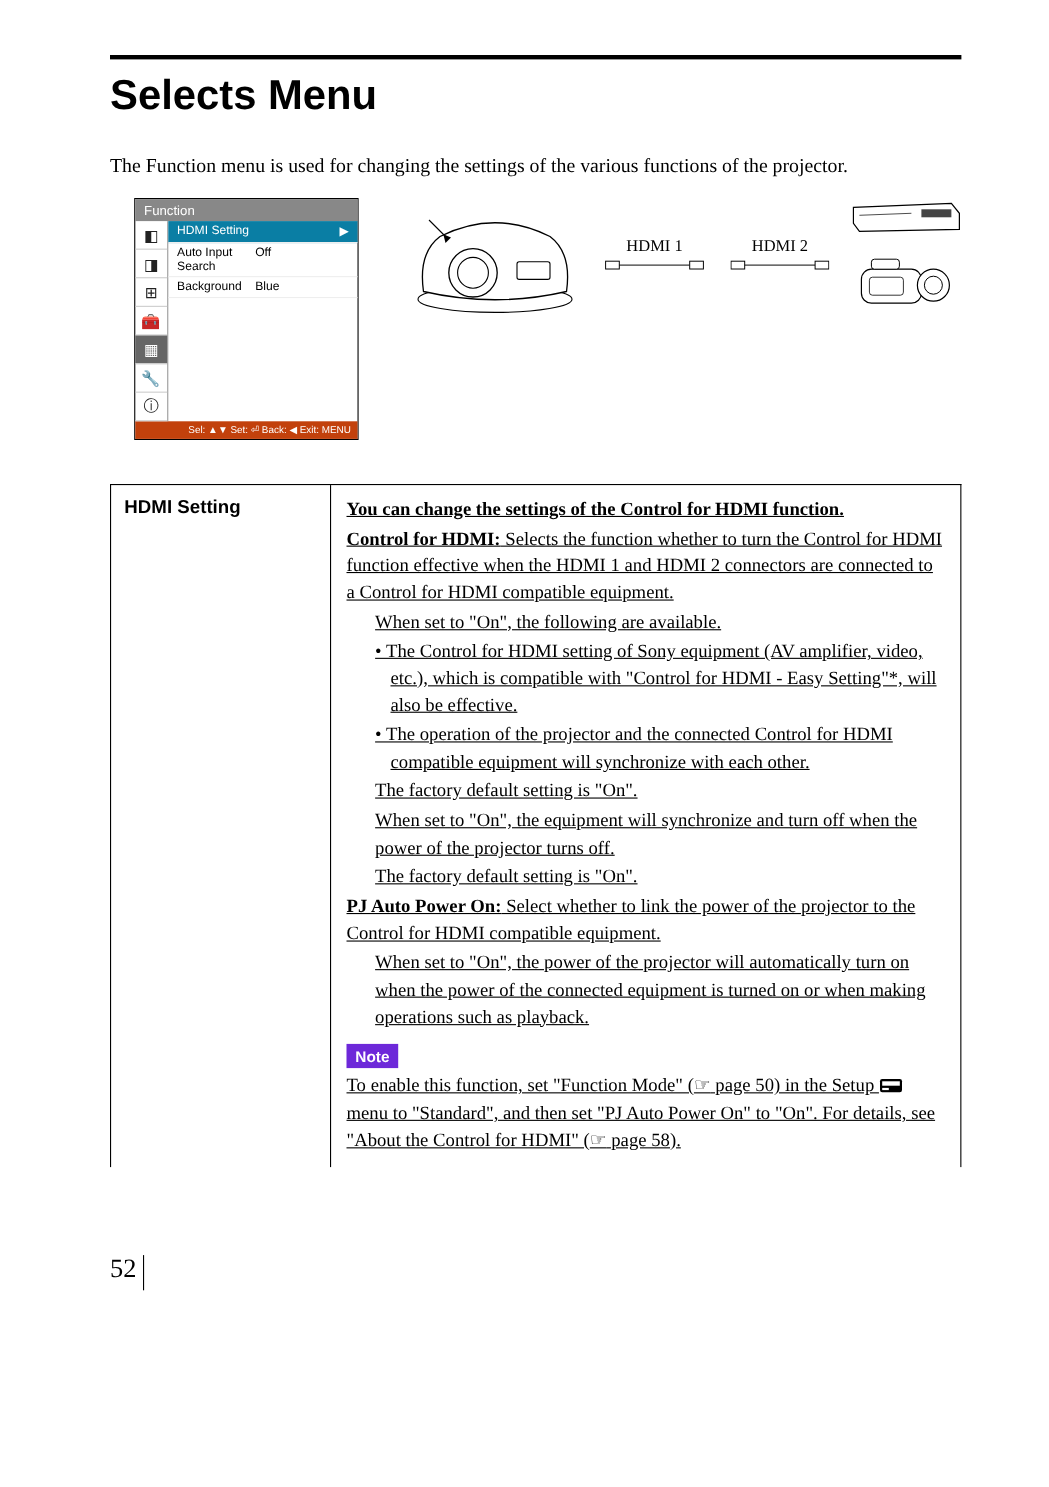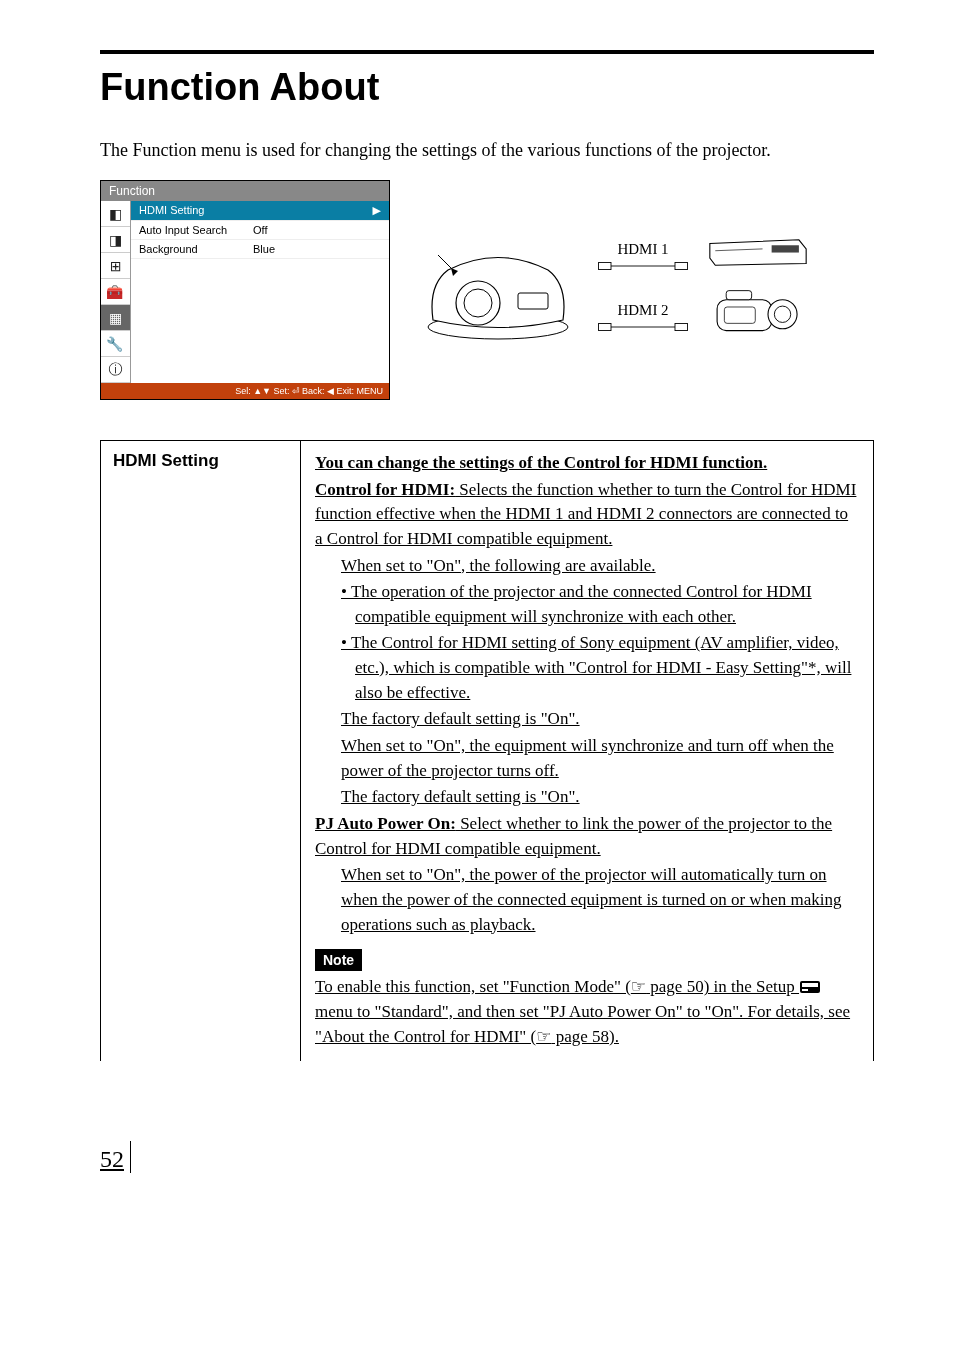--- a/index.html
+++ b/index.html
@@ -21,23 +21,24 @@
     font-size: 38px;
     margin-bottom: 28px;
   }
   .intro {
     font-size: 18px;
     line-height: 1.5;
     margin-bottom: 16px;
   }
   .figures-row {
     display: flex;
-    align-items: center;
-    gap: 28px;
+    align-items: flex-start;
+    gap: 44px;
     margin-bottom: 40px;
+    margin-left: 22px;
   }
   .menu-screenshot {
     width: 290px;
     border: 1px solid #000;
     font-family: Arial, Helvetica, sans-serif;
     font-size: 11px;
     background: #fff;
   }
   .menu-titlebar {
     background: #888;
@@ -88,21 +89,21 @@
   }
   .diagram {
     flex: 1;
     display: flex;
     align-items: center;
     gap: 20px;
   }
   .projector-svg { width: 160px; }
   .hdmi-col {
     display: flex;
-    flex-direction: column;
+    flex-direction: row;
     gap: 24px;
   }
   .hdmi-block { text-align: center; font-size: 15px; }
   .cable-svg { width: 90px; height: 16px; }
   .devices-col {
     display: flex;
     flex-direction: column;
     gap: 20px;
     align-items: center;
   }
@@ -129,57 +130,56 @@
     flex: 1;
     padding: 10px 14px 10px 14px;
     line-height: 1.45;
   }
   .spec-val p { margin-bottom: 2px; text-decoration: underline; }
   .bold { font-weight: bold; }
   .indent1 { margin-left: 26px; }
   .bullet { margin-left: 40px; text-indent: -14px; }
   .note-tag {
     display: inline-block;
-    background: #000000;
+    background: #6d28d9;
     color: #fff;
     font-family: Arial, Helvetica, sans-serif;
     font-weight: bold;
     font-size: 14px;
     padding: 1px 8px;
     margin-top: 10px;
     margin-bottom: 4px;
   }
   .pointer { font-family: Arial, sans-serif; }
   .setup-icon {
     display: inline-block;
     width: 22px;
     height: 14px;
     vertical-align: -2px;
   }
   .page-number {
     font-size: 24px;
     margin-top: 80px;
     padding-right: 4px;
     display: flex;
-    align-items: flex-end;
-    text-decoration: underline;
+    align-items: flex-start;
   }
   .page-number .num { margin-right: 6px; }
   .page-number .bar {
     width: 1px;
     height: 32px;
     background: #000;
     display: inline-block;
   }
 </style>
 </head>
 <body>
 
 <div class="top-rule"></div>
-<h1 class="page-title">Function About</h1>
+<h1 class="page-title">Selects Menu</h1>
 <p class="intro">The Function menu is used for changing the settings of the various functions of the projector.</p>
 
 <div class="figures-row">
 
   <div class="menu-screenshot">
     <div class="menu-titlebar">Function</div>
     <div class="menu-body">
       <div class="menu-sidebar">
         <div class="menu-icon">◧</div>
         <div class="menu-icon">◨</div>
@@ -261,22 +261,22 @@
 <div class="spec-table">
   <div class="spec-row">
     <div class="spec-key">HDMI Setting</div>
     <div class="spec-val">
       <p class="bold">You can change the settings of the Control for HDMI function.</p>
 
       <p>
         <span class="bold">Control for HDMI:</span><span> Selects the function whether to turn the Control for HDMI function effective when the HDMI 1 and HDMI 2 connectors are connected to a Control for HDMI compatible equipment.</span>
       </p>
       <p class="indent1">When set to "On", the following are available.</p>
+      <p class="bullet">• The Control for HDMI setting of Sony equipment (AV amplifier, video, etc.), which is compatible with "Control for HDMI - Easy Setting"*, will also be effective.</p>
       <p class="bullet">• The operation of the projector and the connected Control for HDMI compatible equipment will synchronize with each other.</p>
-      <p class="bullet">• The Control for HDMI setting of Sony equipment (AV amplifier, video, etc.), which is compatible with "Control for HDMI - Easy Setting"*, will also be effective.</p>
       <p class="indent1">The factory default setting is "On".</p>
 
       <p class="indent1">When set to "On", the equipment will synchronize and turn off when the power of the projector turns off.</p>
       <p class="indent1">The factory default setting is "On".</p>
 
       <p>
         <span class="bold">PJ Auto Power On:</span><span> Select whether to link the power of the projector to the Control for HDMI compatible equipment.</span>
       </p>
       <p class="indent1">When set to "On", the power of the projector will automatically turn on when the power of the connected equipment is turned on or when making operations such as playback.</p>
 

